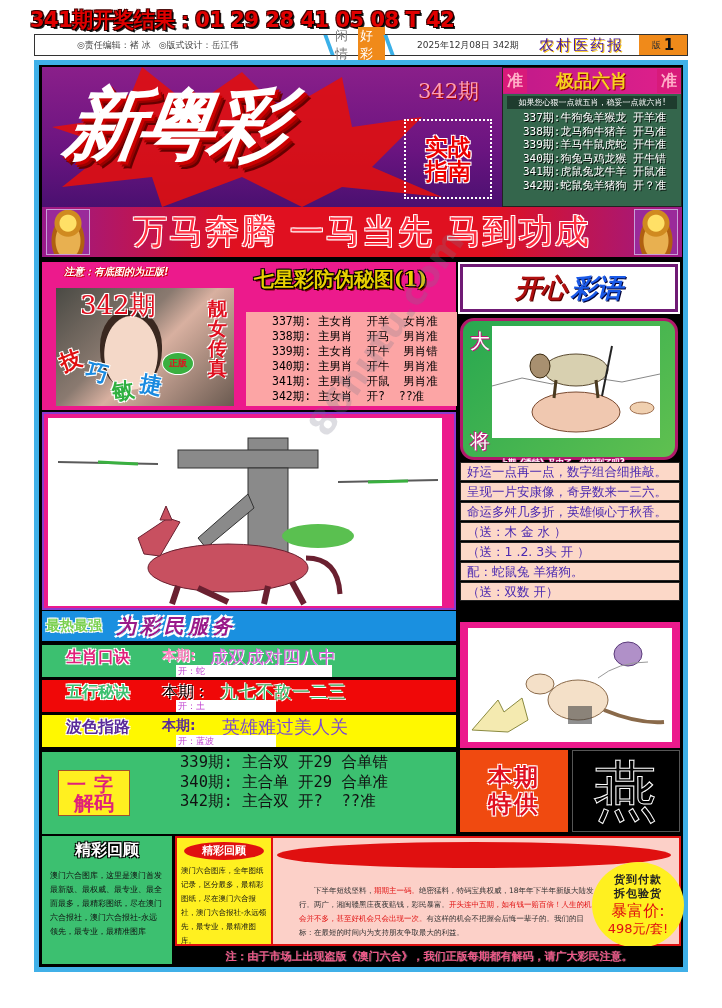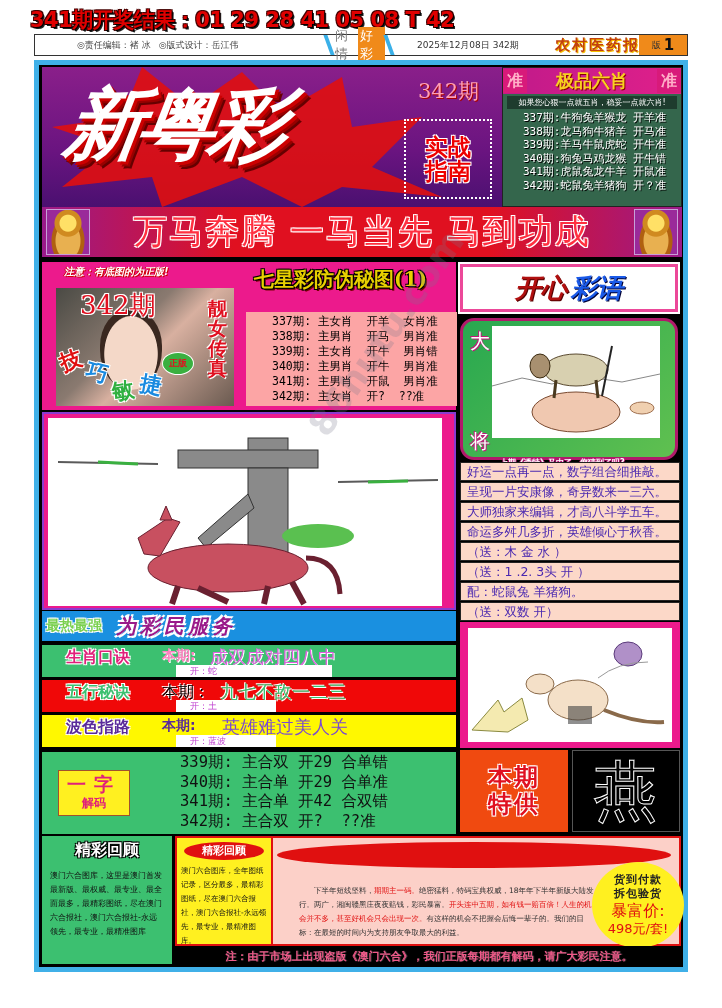--- a/index.html
+++ b/index.html
@@ -13,21 +13,21 @@
   
   .header-strip { left: 34px; top: 34px; width: 654px; height: 22px; border: 1px solid #333; background: #fff; display: flex; align-items: center; font-size: 9px; color: #444; }
   .header-strip .editor { margin-left: 42px; white-space: nowrap; }
   .header-strip .designer { margin-left: 8px; white-space: nowrap; }
   .header-strip .section { position: absolute; left: 292px; top: 0; height: 20px; width: 64px; display: flex; align-items: center; font-size: 13px; }
   .header-strip .section .sl { border-left: 4px solid #3ab0e8; height: 20px; transform: skewX(20deg); margin-right: 4px; }
   .header-strip .section .sa { color: #777; font-family: "DejaVu Serif", serif; }
   .header-strip .section .sb { color: #fff; background: #f08a1a; padding: 0 2px; font-family: "DejaVu Serif", serif; }
   .header-strip .section .sr { border-left: 4px solid #3ab0e8; height: 20px; transform: skewX(20deg); margin-left: 2px; }
   .header-strip .date { position: absolute; left: 382px; font-size: 9px; color: #333; white-space: nowrap; }
-  .header-strip .paper { position: absolute; left: 504px; font-size: 15px; font-weight: 700; color: #c2410c; font-family: "DejaVu Serif", serif; text-shadow: 1px 1px 0 #f6c000; letter-spacing: 2px; margin-left: 16px; }
+  .header-strip .paper { position: absolute; left: 504px; font-size: 15px; font-weight: 400; color: #4c1d95; font-family: "DejaVu Serif", serif; text-shadow: 1px 1px 0 #f6c000; letter-spacing: 2px; }
   .header-strip .edition { position: absolute; right: 0; top: 0; height: 20px; width: 48px; background: #f08a1a; display: flex; align-items: center; justify-content: center; font-size: 9px; color: #333; }
   .header-strip .edition b { font-size: 15px; color: #111; margin-left: 3px; }
 
   
   .frame { left: 34px; top: 60px; width: 654px; height: 912px; border: 5px solid #40b0e8; background: #fff; }
   .inner { left: 39px; top: 65px; width: 644px; height: 902px; background: #000; }
 
   
   .banner { left: 42px; top: 67px; width: 460px; height: 140px; background: linear-gradient(180deg,#8a1f8a 0%,#6a1480 60%,#4a1070 100%); overflow: hidden; }
   .brand { left: 24px; top: 18px; font-size: 78px; font-weight: 900; color: #fff; font-style: italic; letter-spacing: -6px; line-height: 1;
@@ -60,21 +60,21 @@
   .photo .sk { position: absolute; font-size: 22px; font-weight: 900; text-shadow: 1px 1px 0 #fff, -1px -1px 0 #fff, 1px -1px 0 #fff, -1px 1px 0 #fff; }
   .secret-title { left: 212px; top: 4px; font-size: 20px; font-weight: 900; color: #e8d000; font-family: "DejaVu Serif", serif; text-shadow: 1px 1px 0 #000, -1px -1px 0 #000, 1px -1px 0 #000, -1px 1px 0 #000, 2px 2px 0 #700; white-space: nowrap; }
   .secret-table { left: 204px; top: 50px; width: 211px; height: 94px; background: #fca5a5; padding: 2px 0 0 26px; }
   .secret-row { font-size: 11.5px; line-height: 15px; color: #000; font-family: "DejaVu Sans Mono", monospace; white-space: pre; }
 
   
   .donkey-frame { left: 42px; top: 412px; width: 414px; height: 198px; background: #ec1a8c; border: 2px solid #8a3ad0; }
   .donkey-img { left: 48px; top: 418px; width: 394px; height: 188px; background: #fff; overflow: hidden; }
 
   
-  .happy-title { left: 460px; top: 264px; width: 218px; height: 48px; background: #fff; border: 3px solid #ec4899; outline: 2px solid #fff; display: flex; align-items: center; justify-content: center; font-size: 26px; font-weight: 900; font-style: italic; }
+  .happy-title { left: 460px; top: 264px; width: 218px; height: 48px; background: #fff; border: 3px solid #701a75; outline: 2px solid #fff; display: flex; align-items: center; justify-content: center; font-size: 26px; font-weight: 900; font-style: italic; }
   .happy-title .a { color: #b01010; text-shadow: 1px 1px 0 #500; }
   .happy-title .b { color: #1a5ae8; text-shadow: 1px 1px 0 #003; margin-left: 4px; }
   .riddle-box { left: 460px; top: 318px; width: 218px; height: 142px; background: linear-gradient(135deg,#28a850,#60c050); border-radius: 14px; border: 3px solid #b01a6a; }
   .riddle-side { position: absolute; font-size: 20px; color: #fff; text-shadow: 1px 1px 0 #c01a7a, -1px -1px 0 #c01a7a; }
   .riddle-img { left: 492px; top: 326px; width: 168px; height: 112px; background: #fff; overflow: hidden; }
   .riddle-caption { left: 500px; top: 441px; width: 160px; font-size: 8px; color: #fff; font-weight: 900; text-shadow: 1px 0 0 #c01a7a, -1px 0 0 #c01a7a, 0 1px 0 #c01a7a; white-space: nowrap; margin-top: 16px; }
 
   .verse-list { left: 460px; top: 462px; width: 220px; }
   .verse-row { height: 18.5px; margin-bottom: 1.5px; background: #fcd8c8; color: #4a28b0; font-size: 12.5px; line-height: 18.5px; padding-left: 6px; white-space: nowrap; overflow: hidden; border: 1px solid #222; }
 
@@ -83,27 +83,27 @@
 
   
   .svc-blue { left: 42px; top: 611px; width: 414px; height: 30px; background: #1a90e0; display: flex; align-items: center; }
   .svc-blue .hot { margin-left: 4px; font-size: 14px; font-weight: 900; color: #7ad050; text-shadow: 1px 1px 0 #fff, -1px -1px 0 #fff, 1px -1px 0 #fff, -1px 1px 0 #fff; }
   .svc-blue .serve { margin-left: 14px; font-size: 20px; font-style: italic; font-weight: 900; color: #9a1a8a; text-shadow: 2px 2px 0 #fff, -2px -2px 0 #fff, 2px -2px 0 #fff, -2px 2px 0 #fff; letter-spacing: 4px; }
 
   .svc-row { left: 42px; width: 414px; height: 34px; border-top: 2px solid #000; }
   .svc-row .lab { position: absolute; left: 24px; top: 2px; font-size: 16px; font-weight: 900; text-shadow: 1px 1px 0 #fff, -1px -1px 0 #fff, 1px -1px 0 #fff, -1px 1px 0 #fff; white-space: nowrap; }
   .svc-row .ben { position: absolute; left: 120px; top: 2px; font-size: 14px; font-weight: 900; white-space: nowrap; }
   .svc-row .val { position: absolute; left: 168px; top: 0; font-size: 18px; white-space: nowrap; }
-  .svc-row .open { position: absolute; left: 134px; top: 20px; height: 12px; background: #fff; font-size: 9px; color: #c040d0; padding-left: 14px; line-height: 12px; }
+  .svc-row .open { position: absolute; left: 134px; top: 20px; height: 12px; background: #fff; font-size: 9px; color: #c040d0; padding-left: 2px; line-height: 12px; }
 
   
   .code-panel { left: 42px; top: 750px; width: 414px; height: 84px; background: #3cc070; border-top: 2px solid #000; }
   .code-badge { left: 58px; top: 770px; width: 72px; height: 46px; background: #fff020; border: 1px solid #a0522d; display: flex; flex-direction: column; align-items: center; justify-content: center; }
   .code-badge .l1 { font-size: 19px; font-weight: 900; color: #e0207a; letter-spacing: 8px; line-height: 20px; }
-  .code-badge .l2 { font-size: 12px; font-weight: 900; color: #e0207a; line-height: 18px; }
+  .code-badge .l2 { font-size: 20px; font-weight: 900; color: #e0207a; line-height: 18px; }
   .code-rows { left: 180px; top: 753px; }
   .code-row { font-size: 15.5px; line-height: 19.5px; color: #111; font-family: "DejaVu Sans Mono", monospace; white-space: pre; }
 
   .special-left { left: 460px; top: 750px; width: 108px; height: 82px; background: #f04a10; display: flex; flex-direction: column; align-items: center; justify-content: center; }
   .special-left span { font-size: 24px; font-weight: 900; color: #e01020; line-height: 27px; letter-spacing: 2px; text-shadow: 1px 1px 0 #fff, -1px -1px 0 #fff, 1px -1px 0 #fff, -1px 1px 0 #fff; }
   .special-right { left: 572px; top: 750px; width: 108px; height: 82px; background: #000; border: 1px solid #555; display: flex; align-items: center; justify-content: center; font-size: 64px; color: #000; font-family: "DejaVu Serif", serif; -webkit-text-stroke: 1px #fff; }
 
   
   .review-green { left: 42px; top: 836px; width: 130px; height: 112px; background: #3cc070; }
   .review-green .t { margin: 4px auto 0; text-align: center; font-size: 16px; font-weight: 900; color: #fff; text-shadow: 1px 1px 0 #000, -1px -1px 0 #000, 1px -1px 0 #000, -1px 1px 0 #000; }
@@ -248,21 +248,20 @@
     <line x1="104" y1="54" x2="106" y2="72" stroke="#4a3a20" stroke-width="3"></line>
     <line x1="120" y1="20" x2="110" y2="70" stroke="#222" stroke-width="2"></line>
     <ellipse cx="150" cy="82" rx="12" ry="6" fill="#f0d0b0" stroke="#a07050"></ellipse>
   </svg>
 </div>
 <div class="abs riddle-caption">上期《诱特》又中了，您猜到了吗?</div>
 
 <div class="abs verse-list">
   <div class="verse-row">好运一点再一点，数字组合细推敲。</div>
   <div class="verse-row">呈现一片安康像，奇异数来一三六。</div>
-  <div class="verse-row">大师独家来编辑，才高八斗学五车。</div>
   <div class="verse-row">命运多舛几多折，英雄倾心于秋香。</div>
   <div class="verse-row">（送：木 金 水 ）</div>
   <div class="verse-row">（送：1 .2. 3头 开 ）</div>
   <div class="verse-row">配：蛇鼠兔 羊猪狗。</div>
   <div class="verse-row">（送：双数 开）</div>
 </div>
 
 <div class="abs kangaroo-frame"></div>
 <div class="abs kangaroo-img">
   <svg width="204" height="114">
@@ -301,21 +300,20 @@
 </div>
 
 <div class="abs code-panel"></div>
 <div class="abs code-badge">
   <span class="l1">一字</span>
   <span class="l2">解码</span>
 </div>
 <div class="abs code-rows">
   <div class="code-row">339期: 主合双 开29 合单错</div>
   <div class="code-row">340期: 主合单 开29 合单准</div>
-  <div class="code-row">341期: 主合单 开42 合双错</div>
   <div class="code-row">342期: 主合双 开?  ??准</div>
 </div>
 
 <div class="abs special-left">
   <span>本期</span>
   <span>特供</span>
 </div>
 <div class="abs special-right">燕</div>
 
 <div class="abs review-green">

